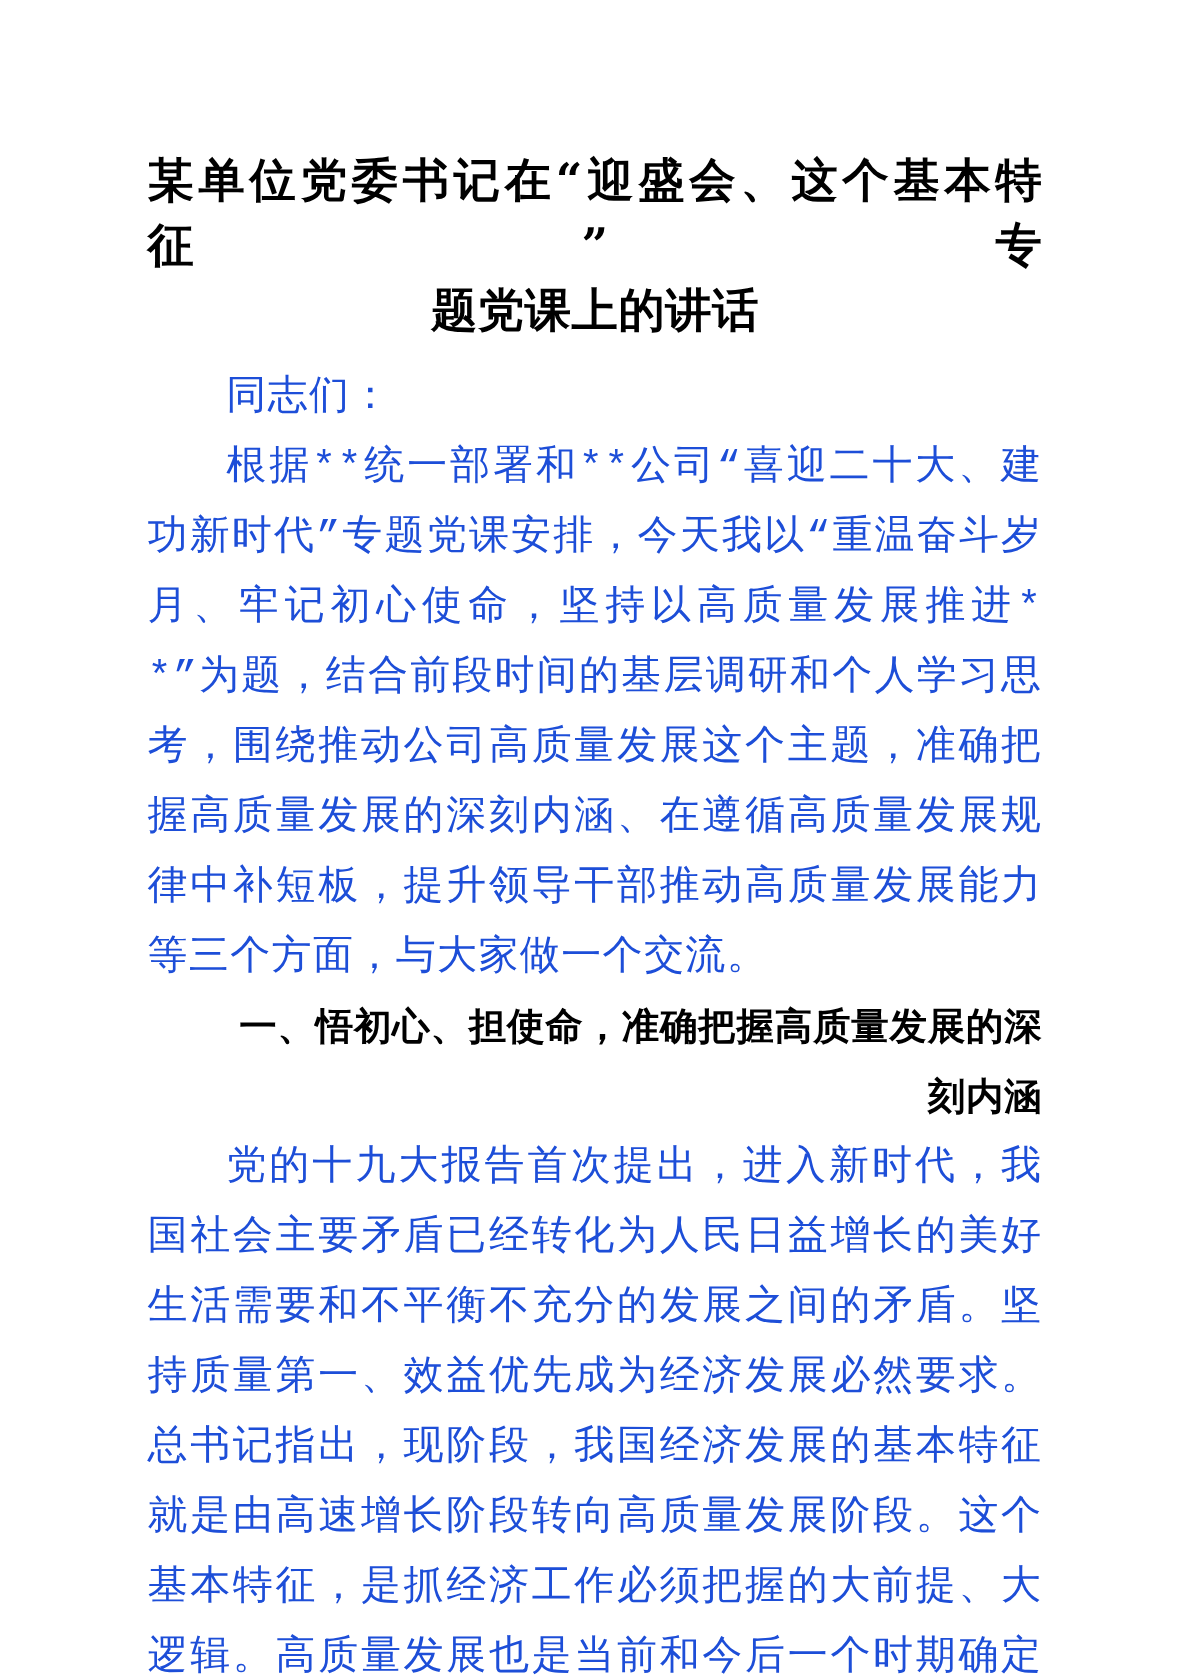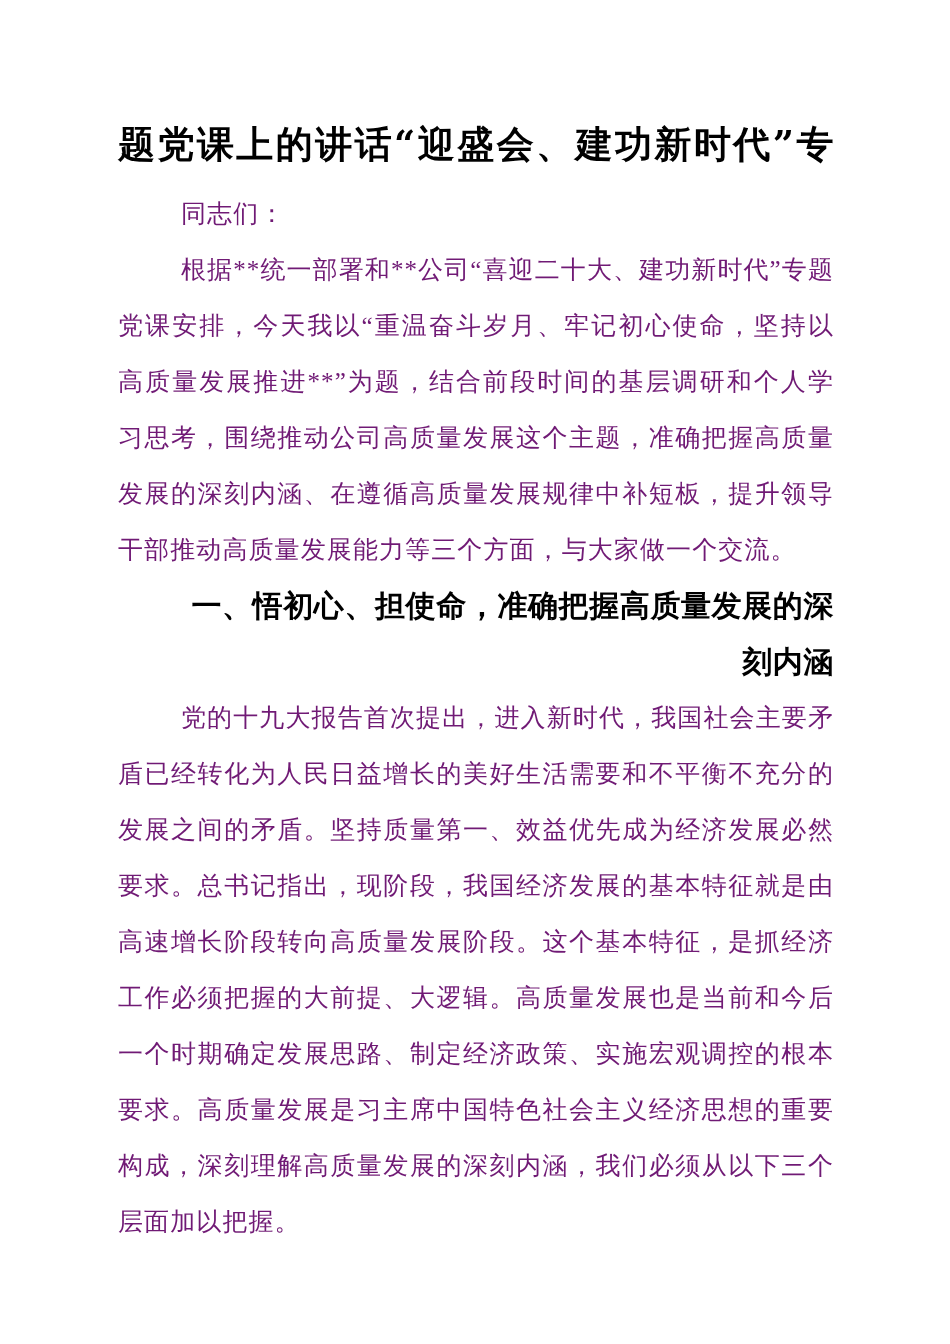--- a/index.html
+++ b/index.html
@@ -36,24 +36,24 @@
     display: block;
   }
   .doc-title .t-line.l1 {
     text-align: justify;
     text-align-last: justify;
   }
   .doc-title .t-line.l2 {
     text-align: center;
   }
   p.para {
-    font-family: Liberation Serif, serif;
-    font-size: 25px;
+    font-family: Liberation Mono, monospace;
+    font-size: 32px;
     line-height: 56px;
-    color: #701a75;
+    color: #1d4ed8;
     margin: 0;
     text-indent: 63px;
     text-align: justify;
     text-align-last: left;
     letter-spacing: 1.1px;
     word-break: break-all;
   }
   h2.heading-1 {
     font-family: "DejaVu Sans", "Liberation Sans", sans-serif;
     font-weight: 700;
@@ -66,21 +66,22 @@
     text-align: right;
   }
 </style>
 </head>
 <body>
 
 <div class="page">
   <div class="doc-body">
 
     <div class="doc-title">
-      <span class="t-line l1">题党课上的讲话“迎盛会、建功新时代”专</span>
+      <span class="t-line l1">某单位党委书记在“迎盛会、这个基本特征”专</span>
+      <span class="t-line l2">题党课上的讲话</span>
     </div>
 
     <p class="para">同志们：</p>
 
     <p class="para">根据**统一部署和**公司“喜迎二十大、建功新时代”专题党课安排，今天我以“重温奋斗岁月、牢记初心使命，坚持以高质量发展推进**”为题，结合前段时间的基层调研和个人学习思考，围绕推动公司高质量发展这个主题，准确把握高质量发展的深刻内涵、在遵循高质量发展规律中补短板，提升领导干部推动高质量发展能力等三个方面，与大家做一个交流。</p>
 
     <h2 class="heading-1">一、悟初心、担使命，准确把握高质量发展的深刻内涵</h2>
 
     <p class="para">党的十九大报告首次提出，进入新时代，我国社会主要矛盾已经转化为人民日益增长的美好生活需要和不平衡不充分的发展之间的矛盾。坚持质量第一、效益优先成为经济发展必然要求。总书记指出，现阶段，我国经济发展的基本特征就是由高速增长阶段转向高质量发展阶段。这个基本特征，是抓经济工作必须把握的大前提、大逻辑。高质量发展也是当前和今后一个时期确定发展思路、制定经济政策、实施宏观调控的根本要求。高质量发展是习主席中国特色社会主义经济思想的重要构成，深刻理解高质量发展的深刻内涵，我们必须从以下三个层面加以把握。</p>
 

